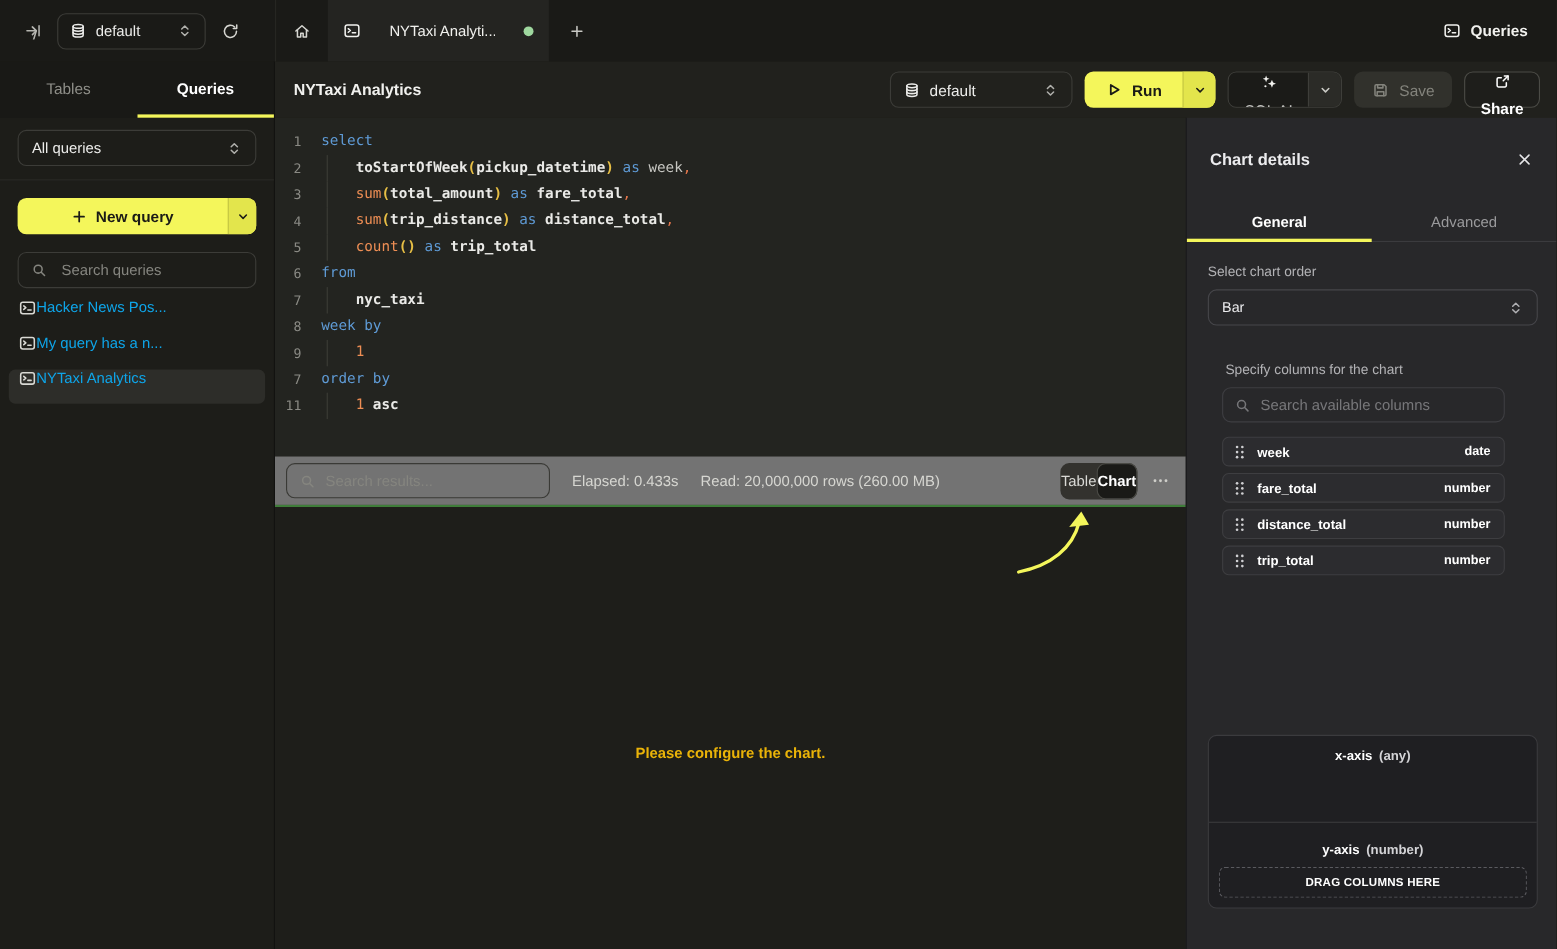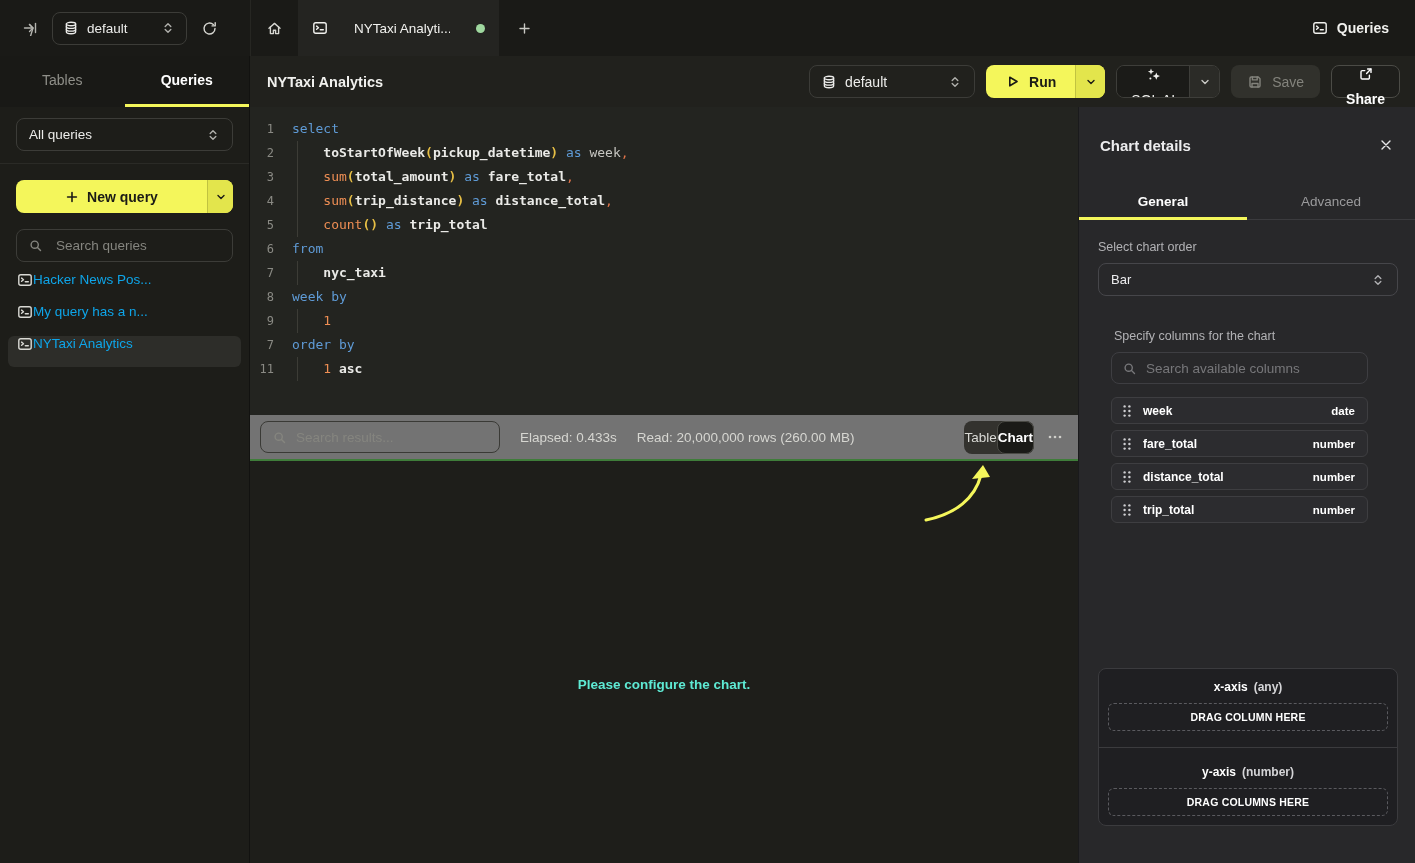--- a/index.html
+++ b/index.html
@@ -83,21 +83,21 @@
   .res-search input::placeholder, .sb-search input::placeholder { color:#85857f; }
   .res-stat { color:#d6d6d1; margin-left:20px; white-space:nowrap; }
   .view-toggle { margin-left:auto; height:33px; background:#33322e; border-radius:8px; display:flex; align-items:stretch; }
   .view-seg { padding:0 0; display:flex; align-items:center; color:#d9d9d5; border-radius:8px; cursor:pointer; }
   .view-seg.active { background:#1a1a17; border:1px solid #4a4a45; color:#ffffff; font-weight:600; }
   .res-more { margin-left:12px; color:#cfcfca; cursor:pointer; }
   .green-line { height:2px; background:var(--green-line,#3f7d3a); }
 
   
   .chart-area { flex:1; background:#1e1e1a; position:relative; display:flex; align-items:center; justify-content:center; }
-  .chart-empty { font-weight:700; font-size:13.5px; color:#5eead4;margin-top:44px; }
+  .chart-empty { font-weight:700; font-size:13.5px; color:#eab308;margin-top:44px; }
   .hint-arrow { position:absolute; left:670px; top:2px; color:var(--accent-yellow,#f4f65b); pointer-events:none; }
 
   
   .chart-panel { position:absolute; left:1078px; top:107px; width:337px; height:756px; background:#28282a; border-left:1px solid #1a1a1c; color:#ececee; }
   .cp-header { height:76px; display:flex; align-items:center; justify-content:space-between; padding:0 21px; }
   .cp-title { font-size:15px; font-weight:700; }
   .cp-close { color:#e6e6e8; cursor:pointer; }
   .cp-tabs { height:37px; display:flex; border-bottom:1px solid #3b3b3e; }
   .cp-tab { flex:1; display:flex; align-items:center; justify-content:center; color:#9a9a9c; position:relative; cursor:pointer; }
   .cp-tab.active { color:#ffffff; font-weight:600; }
@@ -498,21 +498,20 @@
             <span class="col-type">number</span>
           </div>
         </div>
     </div>
   </div>
   <div class="axes-box">
     <div class="axis-cell first">
       <div class="axis-label-row">
         <span class="axis-name">x-axis</span><span class="axis-hint">(any)</span>
       </div>
-      <div class="drop-zone">DRAG COLUMN HERE</div>
     </div>
     <div class="axis-cell second">
       <div class="axis-label-row">
         <span class="axis-name">y-axis</span><span class="axis-hint">(number)</span>
       </div>
       <div class="drop-zone">DRAG COLUMNS HERE</div>
     </div>
   </div>
 </aside>
 

